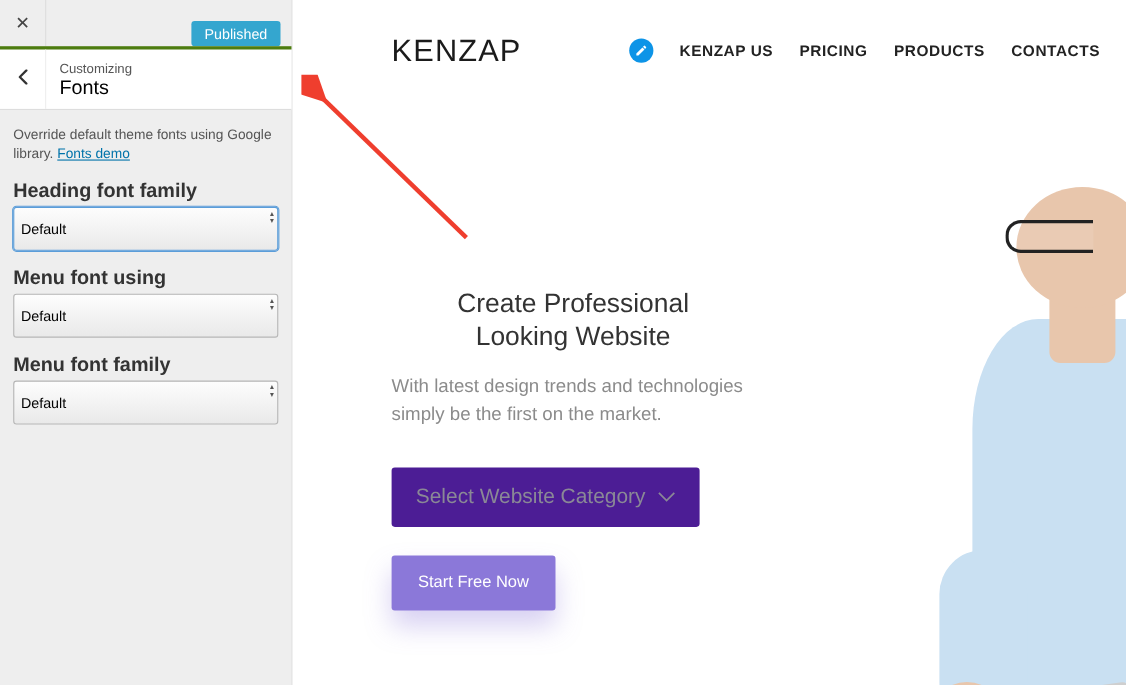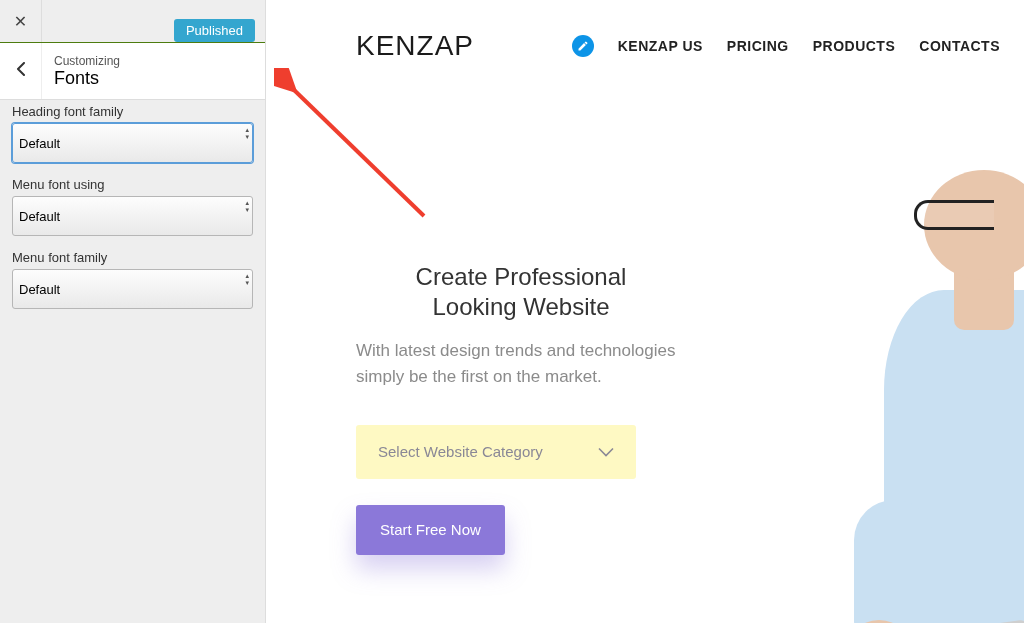--- a/index.html
+++ b/index.html
@@ -38,21 +38,21 @@
     padding: 4px 12px;
     font-size: 13px;
     border-radius: 3px;
     cursor: pointer;
   }
 
   .section-header {
     display: flex;
     align-items: center;
     background: #fff;
-    border-top: 1px solid #4d7c0f;
+    border-top: 3px solid #4d7c0f;
     border-bottom: 1px solid #ddd;
     height: 58px;
   }
   .back-btn {
     width: 42px;
     height: 100%;
     display: flex;
     align-items: center;
     justify-content: center;
     border-right: 1px solid #eee;
@@ -66,21 +66,21 @@
 
   .description {
     padding: 14px 12px 10px 12px;
     font-size: 12.5px;
     color: #555;
     line-height: 1.4;
   }
   .description a { color: #0073aa; text-decoration: underline; }
 
   .control-group { padding: 4px 12px 10px 12px; }
-  .control-label { font-size: 13px; font-weight: 400; color: #333; margin-bottom: 4px; display: block; }
+  .control-label { font-size: 18px; font-weight: 700; color: #333; margin-bottom: 4px; display: block; }
   .select-wrap {
     position: relative;
     width: 100%;
   }
   .select-wrap select {
     width: 100%;
     height: 40px;
     font-size: 13px;
     padding: 3px 6px;
     border: 1px solid #b6b6b6;
@@ -136,27 +136,27 @@
   .hero {
     padding: 190px 0 0 90px;
     width: 420px;
   }
   .hero-title { font-size: 24px; line-height: 1.25; color: #333; font-weight: 400; margin-bottom: 16px; text-align: center; }
   .hero-sub { font-size: 17px; line-height: 1.55; color: #8b8b8b; margin-bottom: 34px; margin-top: 13px; }
 
   .category-select {
     width: 280px;
     height: 54px;
-    background: #fef9c3;
+    background: #4c1d95;
     border-radius: 3px;
     display: flex;
     align-items: center;
     padding: 0 22px;
     color: #8a8896;
-    font-size: 15px;
+    font-size: 19px;
     margin-bottom: 26px;
     cursor: pointer;
     position: relative;
   }
   .category-select .chev {
     position: absolute; right: 22px; top: 50%; transform: translateY(-50%);
     color: #8a8896;
   }
 
   .cta-btn {
@@ -243,20 +243,23 @@
             <path d="M8 1 L2 7 L8 13" stroke="#333" stroke-width="2" fill="none" stroke-linecap="round" stroke-linejoin="round"></path>
           </svg>
       </span>
     </div>
     <div class="section-titles">
       <div class="customizing-label">Customizing</div>
       <div class="section-title">Fonts</div>
     </div>
   </div>
 
+  <div class="description">
+    <span>Override default theme fonts using Google library. </span><a href="#">Fonts demo</a>
+  </div>
 
   <div class="control-group">
     <label class="control-label">Heading font family</label>
     <div class="select-wrap focused">
       <select>
         <option>Default</option>
       </select>
       <div class="stepper">▴<br>▾</div>
     </div>
   </div>

